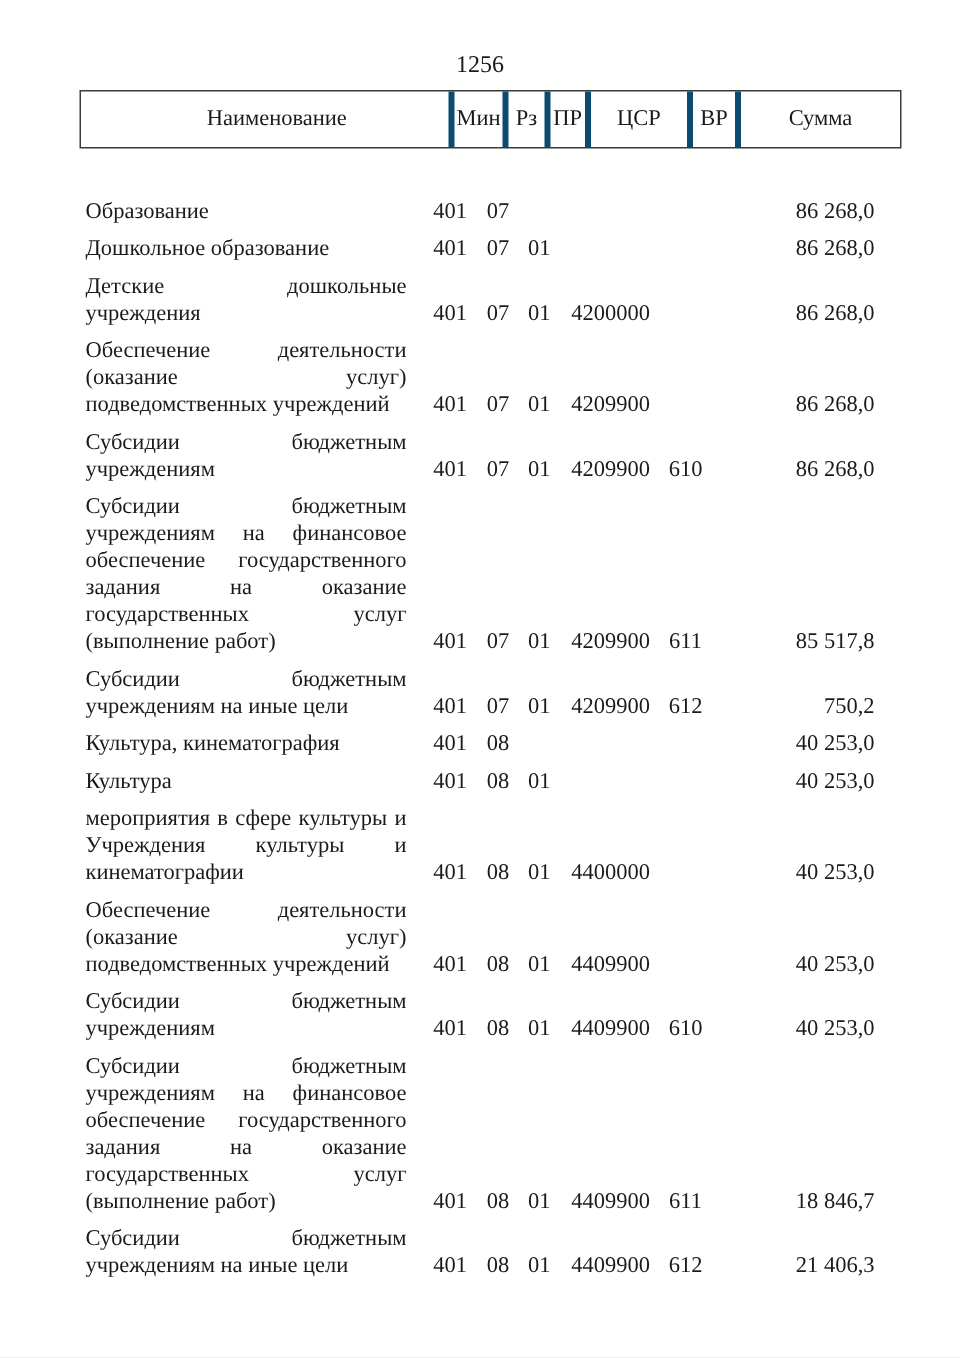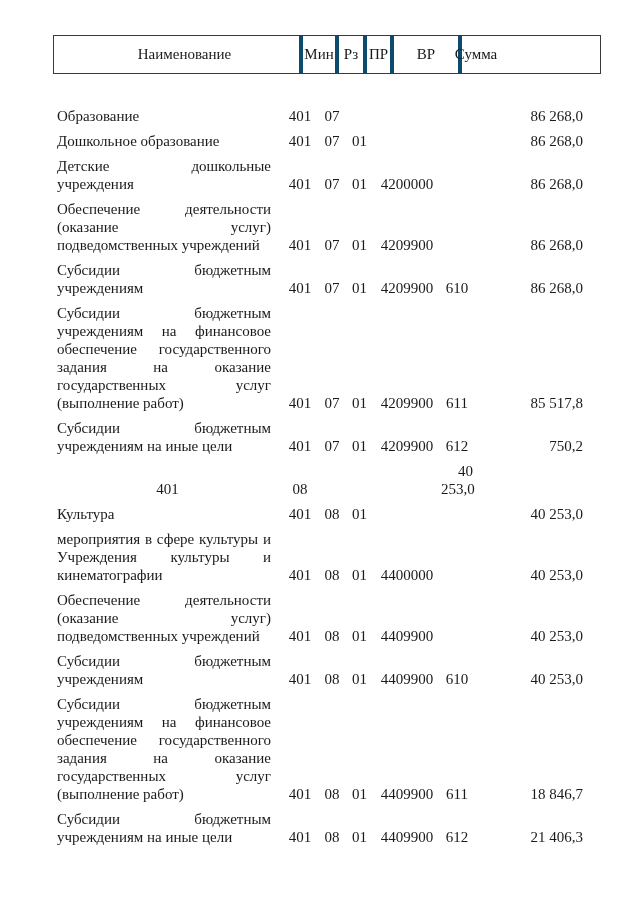--- a/index.html
+++ b/index.html
@@ -30,27 +30,29 @@
   .td-name{padding:0 11px 0 4px;}
   .name-line{text-align:justify;text-align-last:justify;}
   .name-line.last{text-align-last:left;}
   .td-num{text-align:center;}
   .td-sum{text-align:right;padding-right:0;font-family:Liberation Serif, serif;}
 </style>
 </head>
 <body>
 
 <div class="page">
+  <div class="page-number">1256</div>
 
   <div class="budget-table">
     <div class="thead">
       <div class="th">Наименование</div>
       <div class="th">Мин</div>
       <div class="th">Рз</div>
       <div class="th">ПР</div>
+      <div class="th">ЦСР</div>
       <div class="th">ВР</div>
       <div class="th">Сумма</div>
     </div>
     <div class="tbody">
         <div class="tr">
           <div class="td td-name">
             <div class="name-line last">Образование</div>
           </div>
           <div class="td td-num">401</div>
           <div class="td td-num">07</div>
@@ -129,20 +131,23 @@
             <div class="name-line last">учреждениям на иные цели</div>
           </div>
           <div class="td td-num">401</div>
           <div class="td td-num">07</div>
           <div class="td td-num">01</div>
           <div class="td td-num">4209900</div>
           <div class="td td-num">612</div>
           <div class="td td-sum">750,2</div>
         </div>
         <div class="tr">
+          <div class="td td-name">
+            <div class="name-line last">Культура, кинематография</div>
+          </div>
           <div class="td td-num">401</div>
           <div class="td td-num">08</div>
           <div class="td td-num"></div>
           <div class="td td-num"></div>
           <div class="td td-num"></div>
           <div class="td td-sum">40 253,0</div>
         </div>
         <div class="tr">
           <div class="td td-name">
             <div class="name-line last">Культура</div>

